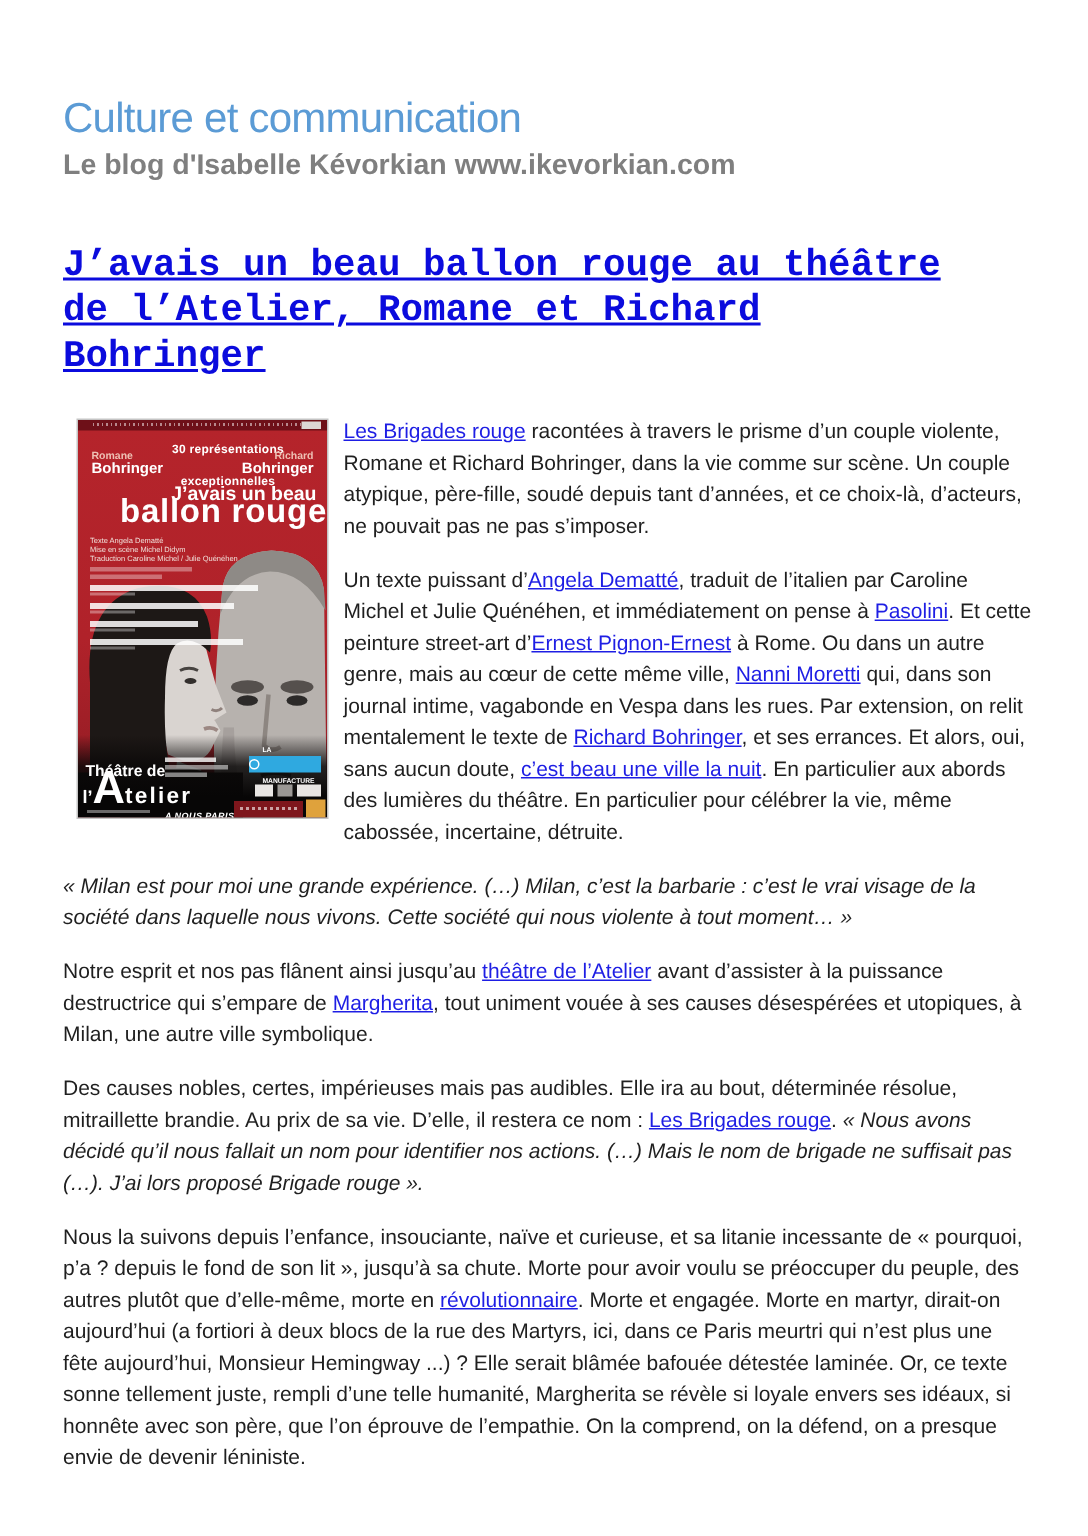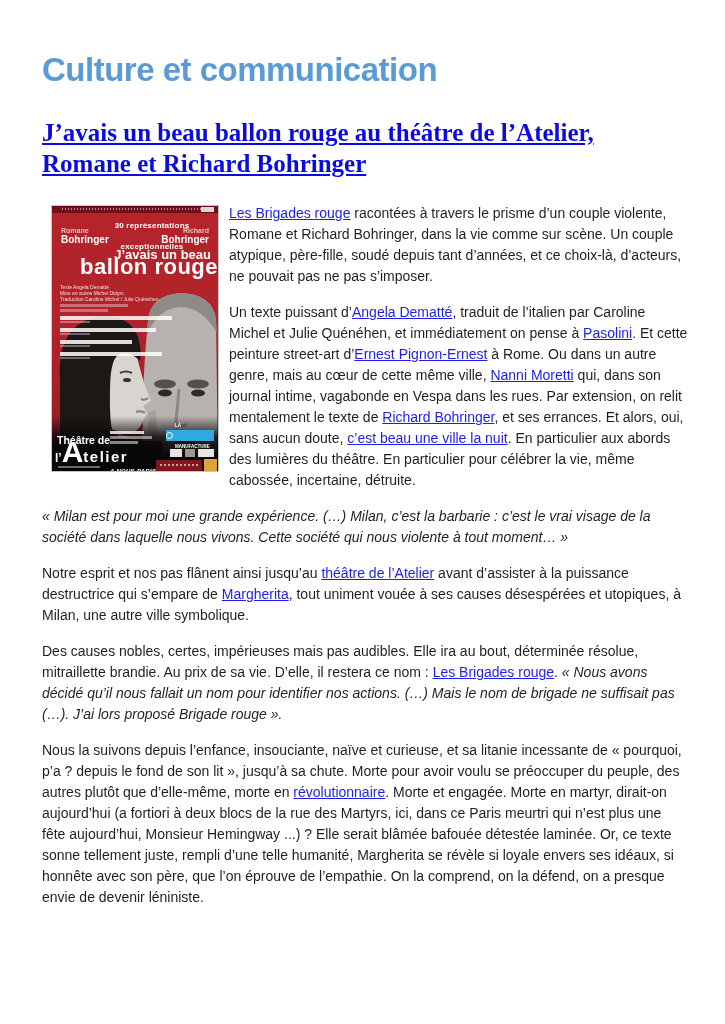--- a/index.html
+++ b/index.html
@@ -5,31 +5,31 @@
   html,body{margin:0;padding:0;}
   body{
     width:725px;height:1024px;overflow:hidden;background:#ffffff;
     font-family:"Liberation Sans","DejaVu Sans",sans-serif;
     -webkit-font-smoothing:antialiased;
   }
   .page{padding:48px 37px 0 42px;}
 
   
   .blog-title{
-    font-size:33px;font-weight:bold;color:#5b9bd5;
-    letter-spacing:-0.5px;margin:4px 0 5px;line-height:1.1;
+    font-size:28px;font-weight:normal;color:#5b9bd5;
+    letter-spacing:-0.5px;margin:16px 0 5px;line-height:1.1;
   }
   .blog-subtitle{font-size:19px;font-weight:bold;color:#7f7f7f;line-height:1.15;}
 
   
   .article-title{
-    font-family:Liberation Serif, serif;
+    font-family:Liberation Mono, monospace;
     font-size:25px;font-weight:bold;line-height:1.22;
     color:#0b0bdd;text-decoration:underline;cursor:pointer;
-    margin:30px 0 0;max-width:612px;
+    margin:40px 0 0;max-width:612px;
   }
 
   
   .article-body{margin-top:24px;font-size:14px;line-height:21px;color:#1f1f1f;}
   .article-body::after{content:"";display:block;clear:both;}
   p.para{margin:0 0 15px;}
   a.link{color:#1e1ee4;cursor:pointer;}
   .italic{font-style:italic;}
 
   
@@ -87,20 +87,21 @@
   .p-redbox::after{content:"";display:block;height:2px;margin:4px 4px 0;
     background:repeating-linear-gradient(90deg,rgba(255,255,255,.6) 0 2px,transparent 2px 4px);}
   .p-yellowbox{position:absolute;right:1px;top:43px;width:13px;height:12px;background:#dfa23c;}
 </style>
 </head>
 <body>
 
 <div class="page">
 
   <h1 class="blog-title">Culture et communication</h1>
+  <div class="blog-subtitle">Le blog d'Isabelle Kévorkian www.ikevorkian.com</div>
 
   <h2 class="article-title">J’avais un beau ballon rouge au théâtre de l’Atelier, Romane et Richard Bohringer</h2>
 
   <div class="article-body">
 
     <div class="poster">
       <div class="p-topstrip"></div>
       <div class="p-toplogo"></div>
       <div class="p-banner">30 représentations exceptionnelles</div>
 

